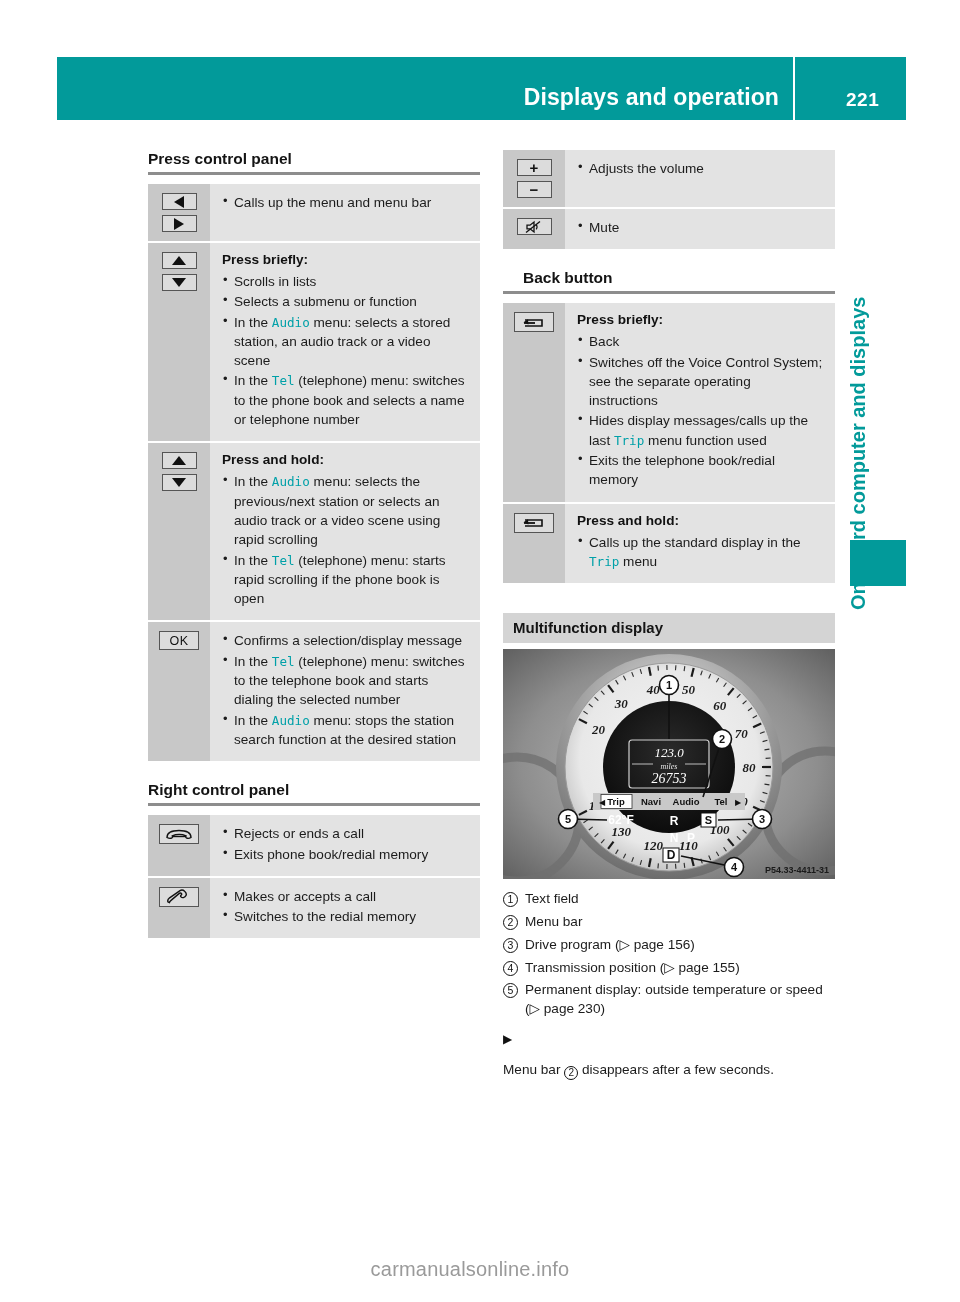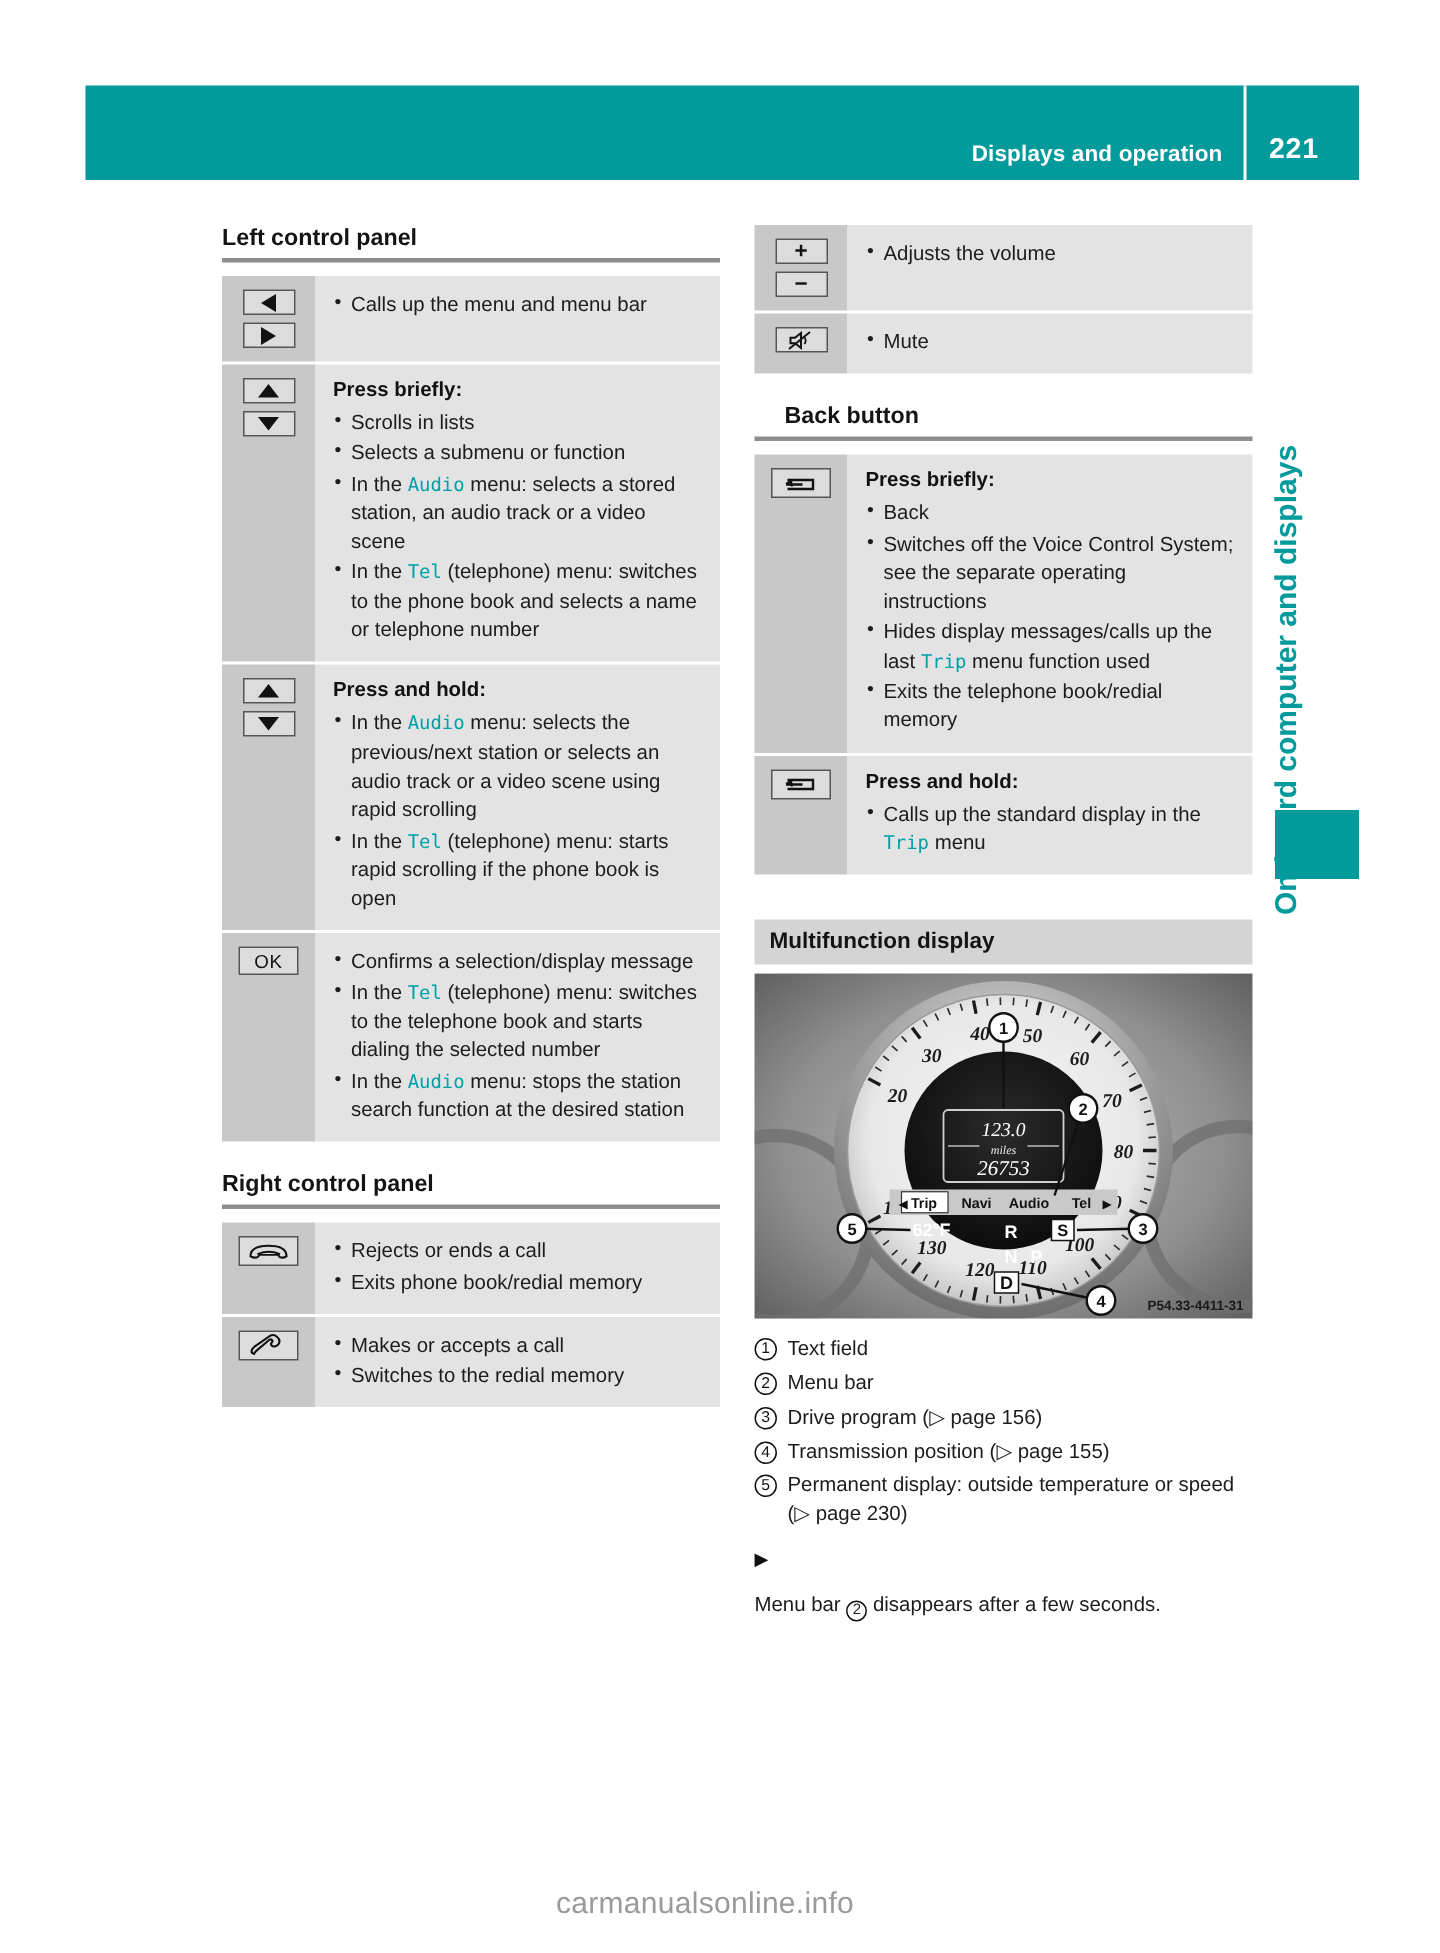--- a/index.html
+++ b/index.html
@@ -13,27 +13,27 @@
     overflow:hidden;
   }
 
   
   #header-bar{
     position:absolute; left:57px; top:57px; width:849px; height:63px;
     background:#029a9a; display:flex; align-items:flex-end;
   }
   #header-title{
     flex:1; text-align:right; color:#ffffff;
-    font-size:15px; font-weight:bold; letter-spacing:.1px;
+    font-size:23px; font-weight:bold; letter-spacing:.1px;
     padding:0 14px 9px 0; white-space:nowrap;
   }
   #header-divider{ width:2px; background:#ffffff; height:63px; }
   #header-page{
     width:75px; color:#ffffff; font-size:19px; font-weight:bold;
-    padding:0 0 9px 15px; letter-spacing:.5px;
+    padding:0 0 9px 15px; letter-spacing:.5px;margin-left:36px;
   }
 
   
   #side-label{
     position:absolute; left:847px; top:150px; width:40px; height:460px;
     color:#029a9a; font-size:20px; font-weight:bold;
     writing-mode:vertical-rl; text-orientation:mixed;
     transform:rotate(180deg);
     display:flex; align-items:flex-start; justify-content:flex-start;
     white-space:nowrap; letter-spacing:0px;
@@ -165,21 +165,21 @@
 <div id="header-bar">
   <div id="header-title">Displays and operation</div>
   <div id="header-divider"></div>
   <div id="header-page">221</div>
 </div>
 
 <div id="side-label">On-board computer and displays</div>
 <div id="side-tab"></div>
 
 <div id="col-left">
-  <div class="sect-title">Left control panel</div>
+  <div class="sect-title">Press control panel</div>
   <div class="sect-rule"></div>
   <div class="spec-table" id="left-rows">
       <div class="spec-row">
         <div class="spec-icons">
           <span class="key">
             <span class="tri tri-left"></span>
           </span>
           <span class="key">
             <span class="tri tri-right"></span>
           </span>

